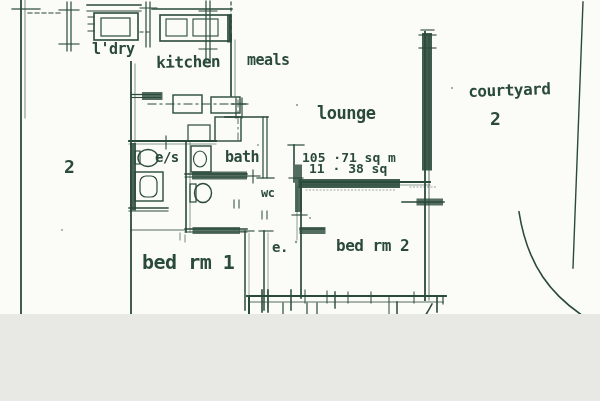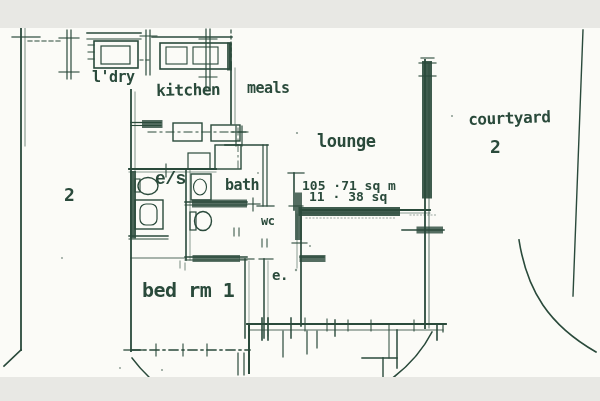--- a/index.html
+++ b/index.html
@@ -1,21 +1,20 @@
 <!DOCTYPE html>
 <html style="--ink: #2a4a3b; --paper: #fbfbf7;"><head>
 <meta charset="utf-8">
 <style>
   :root { --ink:#2a4a3b; --paper:#fbfbf7; }
   html,body { margin:0; padding:0; background:#e8e8e4; }
   #plan {
-    position:relative; width:600px; height:349px; overflow:hidden;
+    position:relative; width:600px; height:314px; overflow:hidden;
     background:var(--paper);
     font-family:"DejaVu Sans Mono", monospace;
-    margin-top:28px;
   }
   #linework { position:absolute; left:0; top:0; color:var(--ink); }
   #linework path, #linework line, #linework rect, #linework ellipse {
     stroke:currentColor; fill:none; stroke-linecap:square;
   }
   .lbl {
     position:absolute; color:var(--ink); font-weight:bold;
     letter-spacing:-0.5px; white-space:nowrap; line-height:1;
     transform-origin:left top;
   }
@@ -217,22 +216,23 @@
     </g>
   </svg>
 
   <div class="lbl" style="left:92px;top:42px;font-size:15px;">l'dry</div>
   <div class="lbl" style="left:156px;top:55px;font-size:16px;transform:rotate(-1deg);">kitchen</div>
   <div class="lbl" style="left:247px;top:53px;font-size:15px;">meals</div>
   <div class="lbl" style="left:317px;top:105px;font-size:17px;text-align:center;">lounge</div>
   <div class="lbl" style="left:468px;top:84px;font-size:16px;transform:rotate(-2deg);">courtyard</div>
   <div class="lbl" style="left:490px;top:110px;font-size:18px;">2</div>
   <div class="lbl" style="left:64px;top:158px;font-size:18px;">2</div>
-  <div class="lbl" style="left:155px;top:142px;font-size:18px;font-family:Liberation Mono, monospace;">e/s</div>
+  <div class="lbl" style="left:155px;top:150px;font-size:14px;">e/s</div>
   <div class="lbl" style="left:213px;top:150px;font-size:15px;padding-left:12px;">bath</div>
   <div class="lbl" style="left:213px;top:187px;font-size:12px;padding-left:48px;">wc</div>
   <div class="lbl" style="left:142px;top:252px;font-size:20px;">bed rm 1</div>
   <div class="lbl" style="left:272px;top:240px;font-size:14px;">e.</div>
+  <div class="lbl" style="left:336px;top:238px;font-size:16px;">bed rm 2</div>
 
   <div class="lbl tiny" style="left:302px;top:151px;">105 ·71 sq m</div>
   <div class="lbl tiny" style="left:309px;top:162px;">11 · 38 sq</div>
 
 </div>
 
 </body></html>

